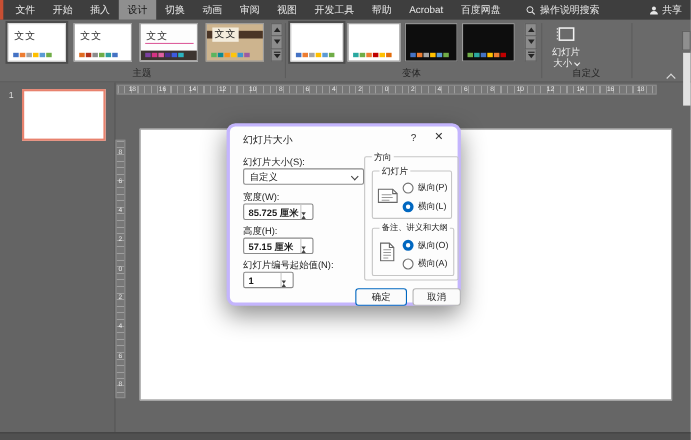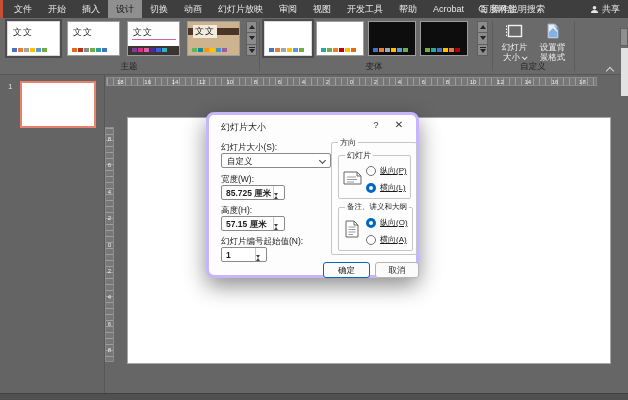--- a/index.html
+++ b/index.html
@@ -74,41 +74,40 @@
   .spin { position:absolute; background:#fff; border:1px solid #8a8a8a; border-radius:2px; height:15px; }
   .spin .val { position:absolute; left:4px; top:2px; font-size:8.5px; white-space:nowrap;font-weight:bold; }
   .spin .btns { position:absolute; right:0; top:0; width:11px; height:100%; border-left:1px solid #c9c9c9; display:flex; flex-direction:column; }
   .spin .btns .tri-up { border-left-width:2.5px; border-right-width:2.5px; border-bottom-width:3px; border-bottom-color:#444; }
   .spin .btns .tri-down { border-left-width:2.5px; border-right-width:2.5px; border-top-width:3px; border-top-color:#444; }
   .groupbox { position:absolute; border:1px solid #c6c6c6; border-radius:2px; }
   .groupbox > .legend { position:absolute; top:-6px; left:6px; background:#fdfdfd; padding:0 2px; font-size:8px; white-space:nowrap; }
   .radio-row { position:absolute; display:flex; align-items:center; gap:4px; cursor:pointer; }
   .radio { width:10px; height:10px; border-radius:50%; border:1px solid #707070; background:#fff; flex:0 0 auto; }
   .radio.on { border:3px solid #0067c0; }
-  .radio-row .rlbl { font-size:8px;text-decoration:underline; }
+  .radio-row .rlbl { font-size:8px; }
   .dlg-btn { position:absolute; top:147px; height:16px; background:#fbfbfb; border:1px solid #b5b5b5; border-radius:3px;
              font-size:8.5px; text-align:center; line-height:14px; cursor:pointer; color:#1b1b1b; }
   .dlg-btn.primary { border:1.5px solid #0067c0; }
   .page-icon { display:block; }
 </style>
 </head>
 <body>
 
 <div id="app">
 
   <div class="tabbar">
     <span class="brand-strip" style="background: rgb(200, 79, 51);"></span>
     <div class="tabs">
       <span class="tab">文件</span>
       <span class="tab">开始</span>
       <span class="tab">插入</span>
       <span class="tab active">设计</span>
       <span class="tab">切换</span>
       <span class="tab">动画</span>
-      <span class="tab">幻灯片放映</span>
       <span class="tab">审阅</span>
       <span class="tab">视图</span>
       <span class="tab">开发工具</span>
       <span class="tab">帮助</span>
       <span class="tab">Acrobat</span>
       <span class="tab">百度网盘</span>
     </div>
     <div class="tellme">
       <svg class="page-icon" width="9" height="9" viewBox="0 0 10 10">
           <circle cx="4.2" cy="4.2" r="3" fill="none" stroke="#e6e6e6" stroke-width="1"></circle>
@@ -250,32 +249,20 @@
 
     <div class="big-btn" style="left:496px">
       <span class="ic">
         <svg width="18" height="15" viewBox="0 0 18 15">
             <rect x="2.5" y="1.5" width="13" height="11" fill="none" stroke="#f2f2f2" stroke-width="1.4"></rect>
             <line x1="0.5" y1="1.5" x2="0.5" y2="12.5" stroke="#f2f2f2" stroke-dasharray="1.5,1.5"></line>
           </svg>
       </span>
       <span>幻灯片</span>
       <span><span>大小</span><span class="dd-caret"></span></span>
-    </div>
-    <div class="big-btn" style="left:534px">
-      <span class="ic">
-        <svg width="16" height="16" viewBox="0 0 16 16">
-            <path d="M3 1h7l3 3v11H3z" fill="#e9eef6" stroke="#9aa7b8"></path>
-            <path d="M10 1v3h3" fill="none" stroke="#9aa7b8"></path>
-            <path d="M4 9l4-4 4 4v5H4z" fill="#7fb2e5"></path>
-            <path d="M11.5 3.5c1.2 0 2 .8 2 1.8 0 1-.9 1.7-2 1.7z" fill="#5e88c7"></path>
-          </svg>
-      </span>
-      <span>设置背</span>
-      <span>景格式</span>
     </div>
     <span class="group-label" style="left:494px;width:78px">自定义</span>
     <span class="vsep" style="left:574px"></span>
   </div>
 
   <span class="collapse-chev"></span>
   <span class="edge-btn"></span>
   <span class="edge-strip"></span>
 
   <div class="panel">

